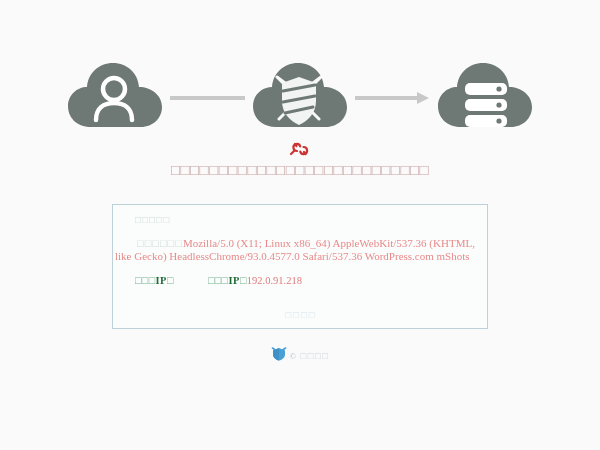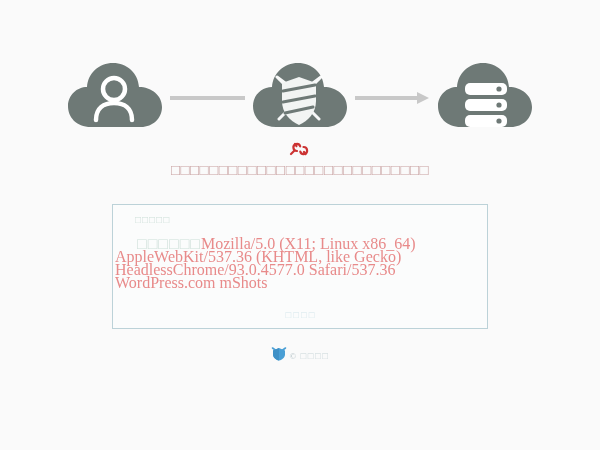--- a/index.html
+++ b/index.html
@@ -86,21 +86,21 @@
     top: 9px;
     font-size: 10px;
     color: #cfe0da;
     letter-spacing: 1px;
   }
   .ua-line {
     position: absolute;
     left: 2px;
     top: 32px;
     width: 372px;
-    font-size: 16px;
+    font-size: 11px;
     line-height: 13px;
     color: #e88a8a;
     text-align: left;
     padding-left: 0px;
   }
   .ua-line .indent {
     color: #cfe0da;
     margin-left: 22px;
     letter-spacing: 1px;
   }
@@ -239,20 +239,23 @@
 <div class="headline">□□□□□□□□□□□□□□□□□□□□□□□□□□□</div>
 
 <div class="panel">
 
   <div class="panel-title">□□□□□</div>
 
   <div class="ua-line">
     <span class="indent">□□□□□□</span><span>Mozilla/5.0 (X11; Linux x86_64) AppleWebKit/537.36 (KHTML, like Gecko) HeadlessChrome/93.0.4577.0 Safari/537.36 WordPress.com mShots</span>
   </div>
 
+  <div class="ip-line">
+    <span class="tofu">□□□</span><b>IP</b><span class="tofu">□</span><span class="gap"></span><span class="tofu">□□□</span><b>IP</b><span class="tofu">□</span><span class="ip-value">192.0.91.218</span>
+  </div>
 
   <div class="panel-action">□□□□</div>
 </div>
 
 <div class="footer">
   <span class="footer-logo">
     <svg width="16" height="16" viewBox="0 0 16 16">
       <g stroke="#4a9fd5" stroke-width="1.6" stroke-linecap="round">
         <line x1="1.5" y1="2" x2="5" y2="4.5"></line>
         <line x1="14.5" y1="2" x2="11" y2="4.5"></line>

